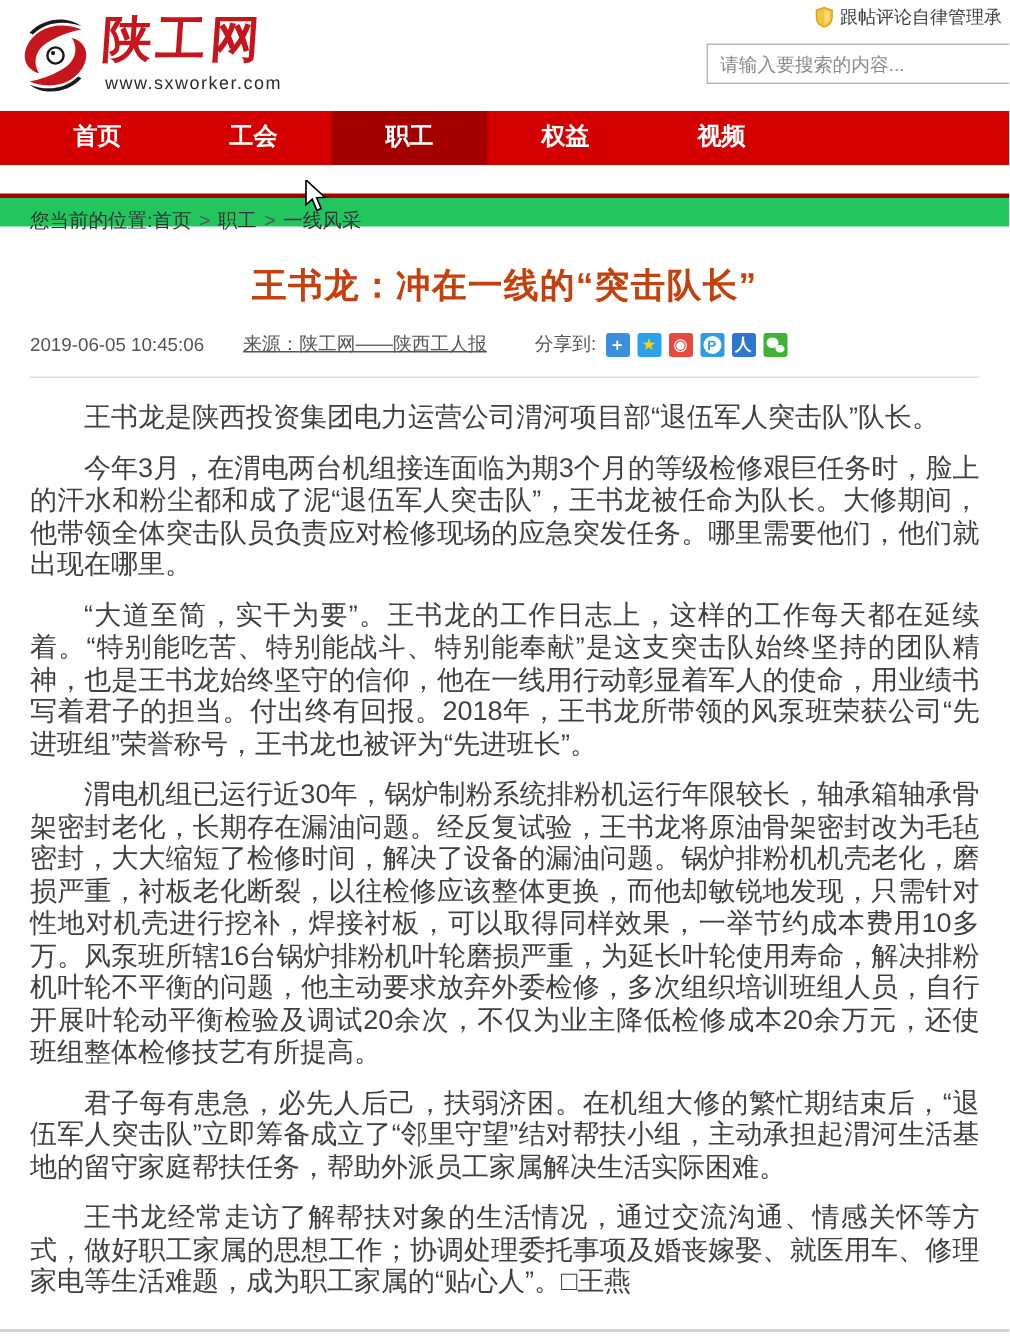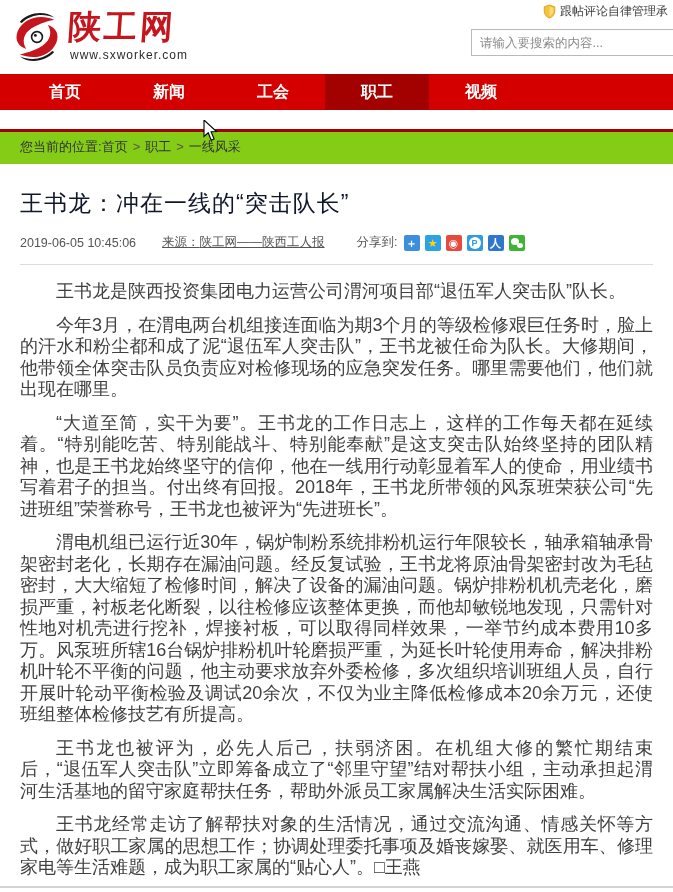--- a/index.html
+++ b/index.html
@@ -42,31 +42,31 @@
   .nav { height:36px; background:#d40000; display:flex; padding-left:13px; }
   .nav-item {
     width:104px; line-height:36px; text-align:center; color:#ffffff;
     font-size:16px; font-weight:bold; cursor:pointer;
   }
   .nav-item.active { background:#a30000; }
 
   
   .red-rule { height:3px; background:#a40000; margin-top:19px; }
   .breadcrumb {
-    height:32px; background:#84cc16; line-height:30px; padding-left:20px;
+    height:19px; background:#22c55e; line-height:30px; padding-left:20px;
     font-size:13px; color:#333333; white-space:nowrap;
   }
   .crumb-link { cursor:pointer; }
   .crumb-sep { padding:0 5px; color:#555; }
 
   
   .article { padding:0 20px; }
   .article-title {
-    margin-top:24px; text-align:left; font-size:23px; font-weight:normal;
-    color:#0f172a; letter-spacing:1px;
+    margin-top:24px; text-align:center; font-size:23px; font-weight:bold;
+    color:#c2410c; letter-spacing:1px;
   }
   .meta-row {
     margin-top:15px; display:flex; align-items:center; font-size:12.5px;
     color:#555555; white-space:nowrap;
   }
   .meta-date { margin-right:26px; }
   .meta-source { margin-right:32px;text-decoration:underline; }
   .share-strip { display:flex; align-items:center; gap:5px; margin-left:6px; }
   .share-icon {
     width:16px; height:16px; border-radius:2px; display:flex;
@@ -130,23 +130,23 @@
       <span>跟帖评论自律管理承</span>
     </div>
 
     <div class="search-box">
       <input class="search-input" type="text" placeholder="请输入要搜索的内容..." style="">
     </div>
   </div>
 
   <div class="nav">
     <div class="nav-item">首页</div>
-    <div class="nav-item">新闻</div>
     <div class="nav-item">工会</div>
     <div class="nav-item active">职工</div>
+    <div class="nav-item">权益</div>
     <div class="nav-item">视频</div>
   </div>
 
   <div class="red-rule"></div>
   <div class="breadcrumb">
     <span>您当前的位置:</span><span class="crumb-link">首页</span><span class="crumb-sep">&gt;</span><span class="crumb-link">职工</span><span class="crumb-sep">&gt;</span><span class="crumb-link">一线风采</span>
   </div>
 
   <div class="article">
     <h1 class="article-title">王书龙：冲在一线的“突击队长”</h1>
@@ -177,21 +177,21 @@
       </span>
     </div>
 
     <div class="meta-divider"></div>
 
     <div class="body-text">
       <p>王书龙是陕西投资集团电力运营公司渭河项目部“退伍军人突击队”队长。</p>
       <p>今年3月，在渭电两台机组接连面临为期3个月的等级检修艰巨任务时，脸上的汗水和粉尘都和成了泥“退伍军人突击队”，王书龙被任命为队长。大修期间，他带领全体突击队员负责应对检修现场的应急突发任务。哪里需要他们，他们就出现在哪里。</p>
       <p>“大道至简，实干为要”。王书龙的工作日志上，这样的工作每天都在延续着。“特别能吃苦、特别能战斗、特别能奉献”是这支突击队始终坚持的团队精神，也是王书龙始终坚守的信仰，他在一线用行动彰显着军人的使命，用业绩书写着君子的担当。付出终有回报。2018年，王书龙所带领的风泵班荣获公司“先进班组”荣誉称号，王书龙也被评为“先进班长”。</p>
       <p>渭电机组已运行近30年，锅炉制粉系统排粉机运行年限较长，轴承箱轴承骨架密封老化，长期存在漏油问题。经反复试验，王书龙将原油骨架密封改为毛毡密封，大大缩短了检修时间，解决了设备的漏油问题。锅炉排粉机机壳老化，磨损严重，衬板老化断裂，以往检修应该整体更换，而他却敏锐地发现，只需针对性地对机壳进行挖补，焊接衬板，可以取得同样效果，一举节约成本费用10多万。风泵班所辖16台锅炉排粉机叶轮磨损严重，为延长叶轮使用寿命，解决排粉机叶轮不平衡的问题，他主动要求放弃外委检修，多次组织培训班组人员，自行开展叶轮动平衡检验及调试20余次，不仅为业主降低检修成本20余万元，还使班组整体检修技艺有所提高。</p>
-      <p>王书龙也被评为，必先人后己，扶弱济困。在机组大修的繁忙期结束后，“退伍军人突击队”立即筹备成立了“邻里守望”结对帮扶小组，主动承担起渭河生活基地的留守家庭帮扶任务，帮助外派员工家属解决生活实际困难。</p>
+      <p>君子每有患急，必先人后己，扶弱济困。在机组大修的繁忙期结束后，“退伍军人突击队”立即筹备成立了“邻里守望”结对帮扶小组，主动承担起渭河生活基地的留守家庭帮扶任务，帮助外派员工家属解决生活实际困难。</p>
       <p>王书龙经常走访了解帮扶对象的生活情况，通过交流沟通、情感关怀等方式，做好职工家属的思想工作；协调处理委托事项及婚丧嫁娶、就医用车、修理家电等生活难题，成为职工家属的“贴心人”。□王燕</p>
     </div>
   </div>
 
   <div class="bottom-rule"></div>
 
   <svg class="cursor" viewBox="0 0 16 22">
     <path d="M1 0 L1 16.5 L5.2 12.8 L8.2 20.2 L11.1 19 L8.1 11.8 L13.5 11.5 Z" fill="#ffffff" stroke="#000000" stroke-width="1.1"></path>
   </svg>
 

